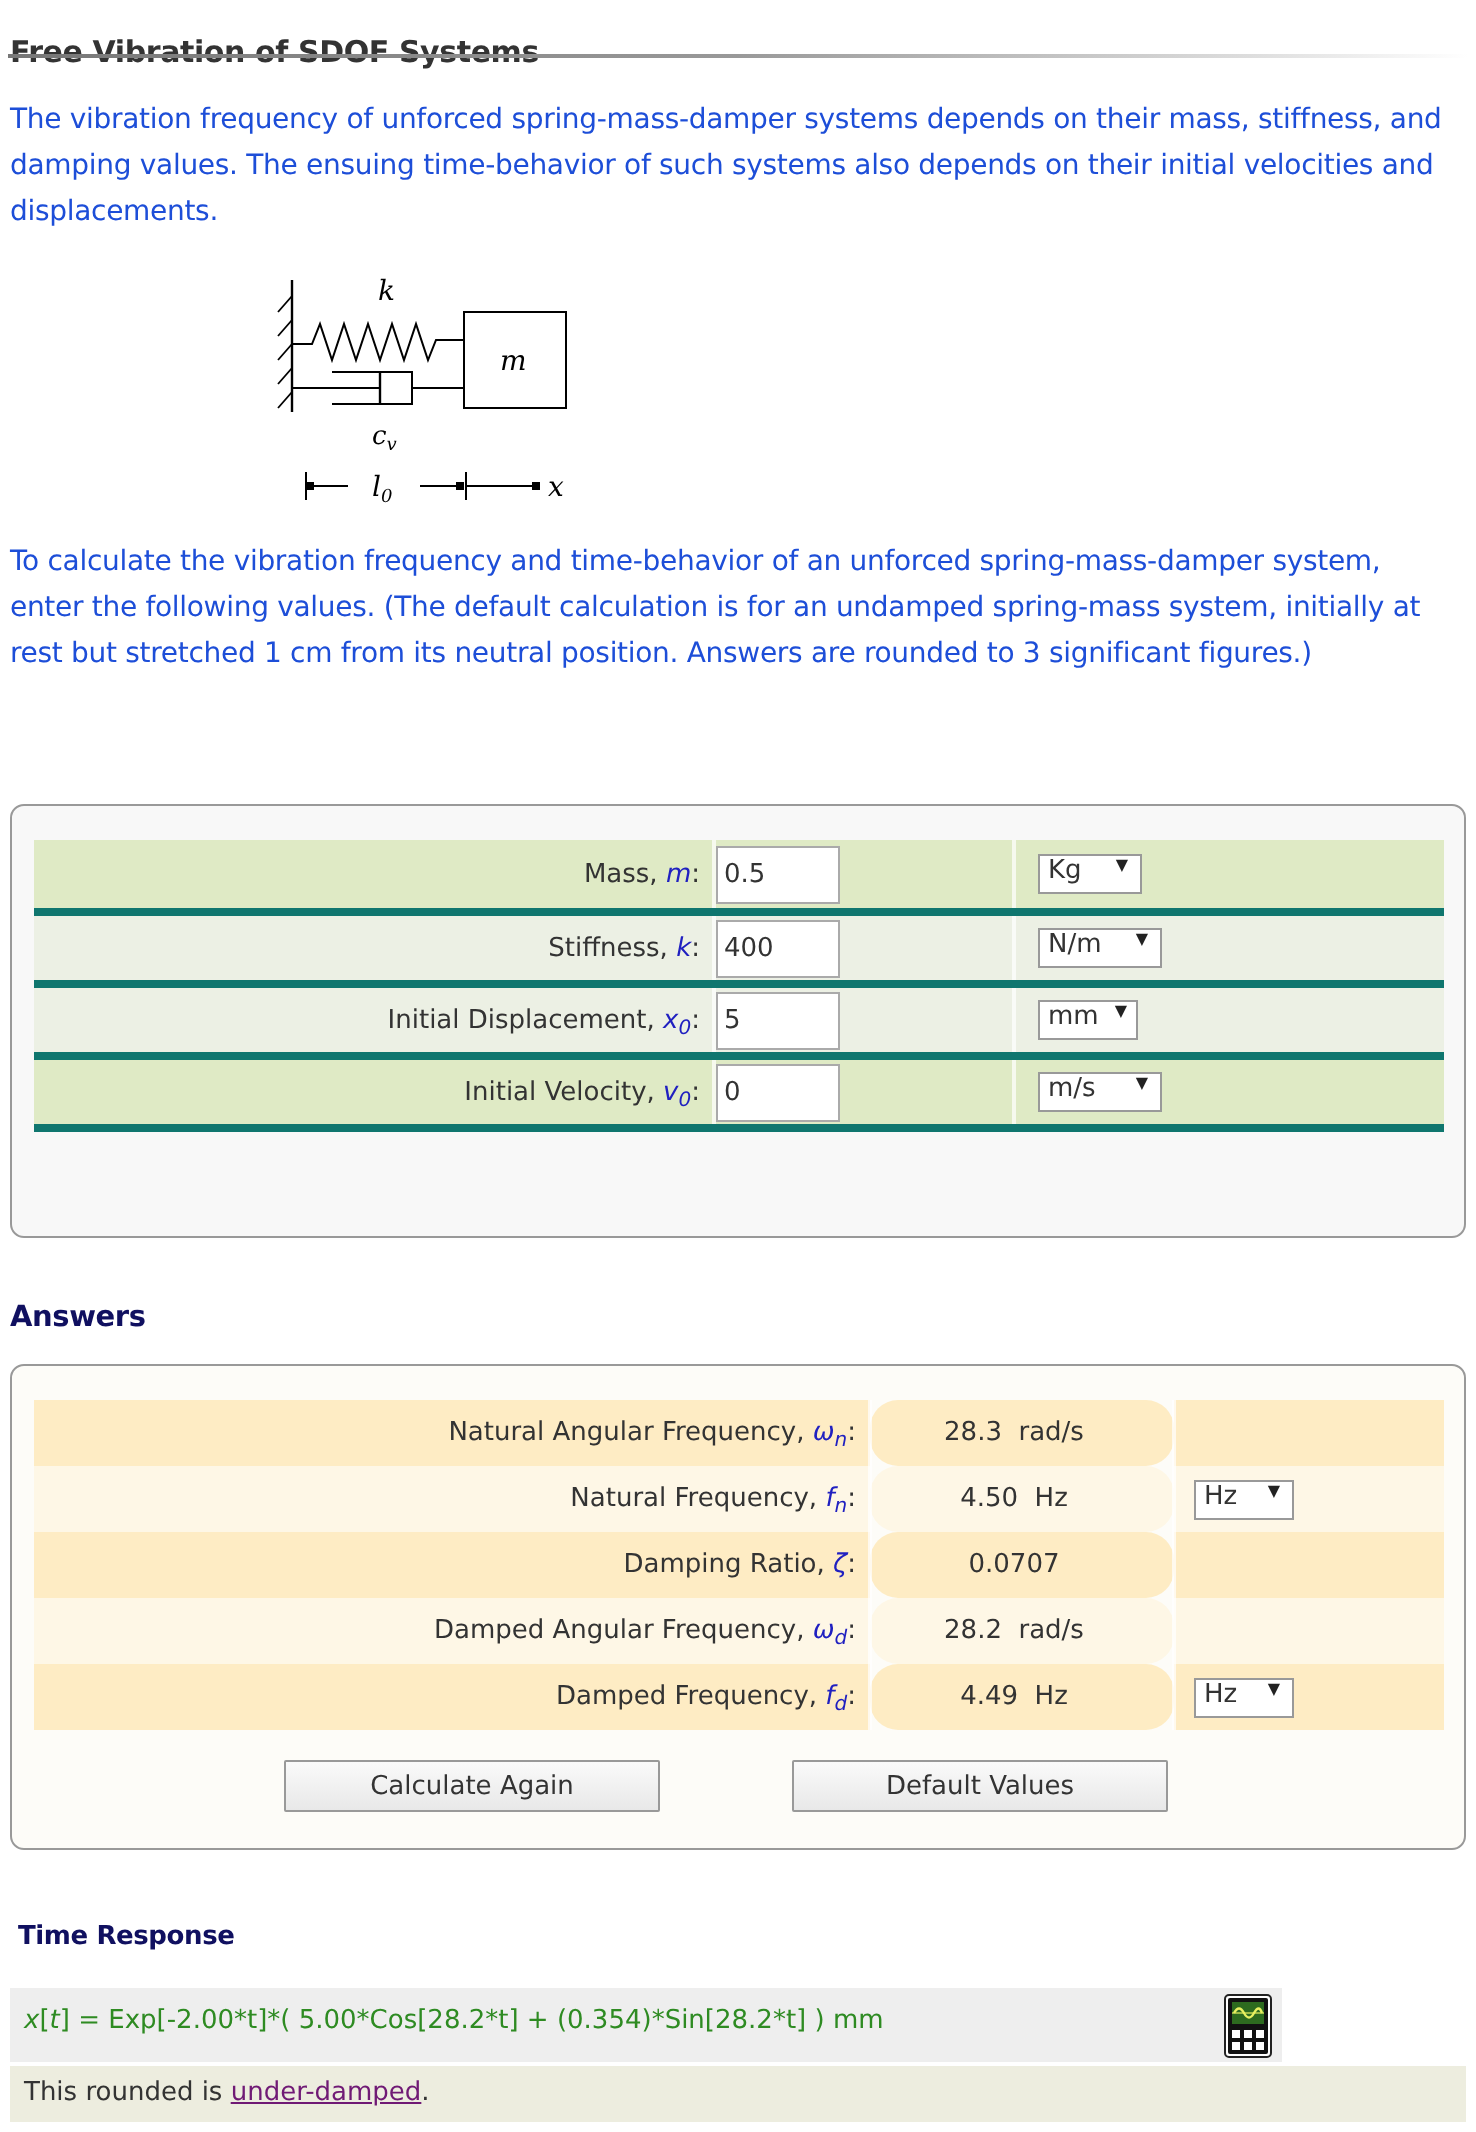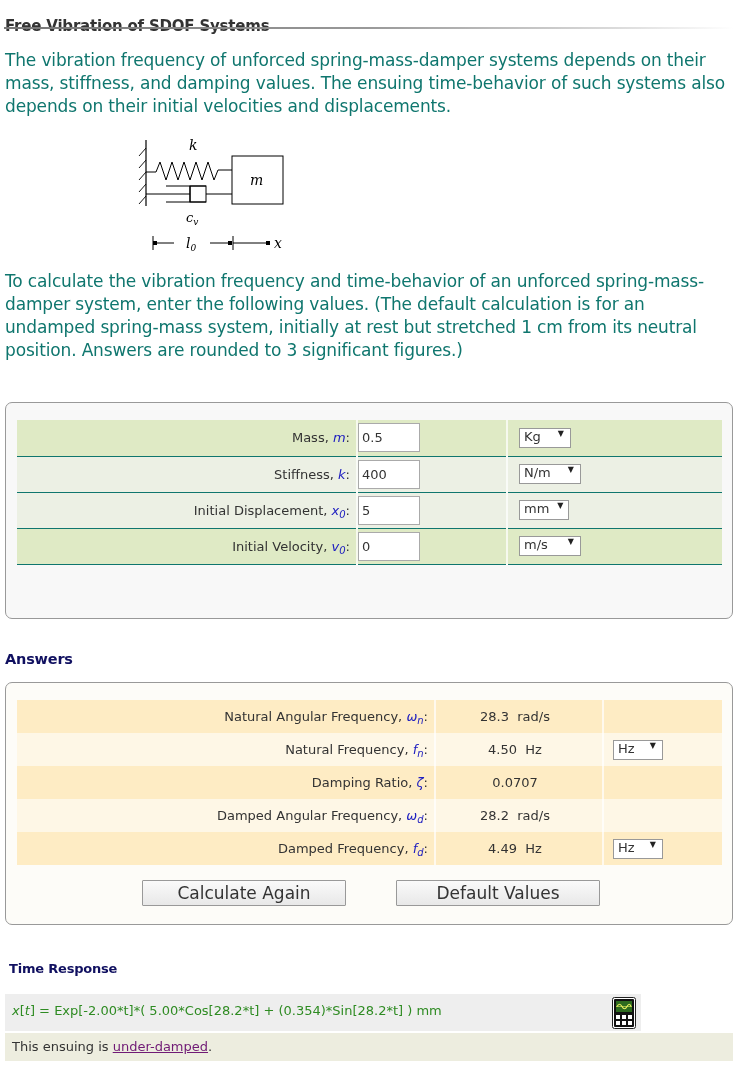--- a/index.html
+++ b/index.html
@@ -12,21 +12,21 @@
     position: absolute; left: 5px; top: 17px;
     font-family: "DejaVu Sans", sans-serif; font-weight: bold; font-size: 15px; color: #333;
     letter-spacing: -0.2px;
   }
   .title-rule {
     position: absolute; left: 4px; top: 27px; width: 730px; height: 2px;
     background: linear-gradient(to right, #777 0%, #999 50%, #ddd 85%, #fff 100%);
   }
   .para {
     position: absolute; left: 5px; width: 725px;
-    font-size: 17px; line-height: 23px; color: #0f766e; letter-spacing: -0.15px;
+    font-size: 14px; line-height: 23px; color: #1d4ed8; letter-spacing: -0.15px;
   }
   .p1 { top: 49px; }
   .p2 { top: 270px; }
   .diagram { position: absolute; left: 136px; top: 130px; width: 160px; height: 125px; }
   .section-h {
     position: absolute; left: 5px; font-weight: bold; font-size: 14.5px; color: #101060;
     letter-spacing: -0.2px;
   }
   .h-inputs { top: 389px; margin-top: 31px; }
   .h-answers { top: 651px; }
@@ -39,21 +39,21 @@
   .panel-inputs { top: 402px; height: 217px; background: #f8f8f8; }
   .panel-answers { top: 682px; height: 243px; background: #fdfcf8; }
 
   .grid { position: absolute; left: 11px; width: 705px; border-collapse: collapse; }
   .grid td { padding: 0; border-right: 2px solid rgba(255,255,255,0.7); }
   .grid td:last-child { border-right: none; }
   .grid-inputs { top: 17px; }
   .grid-inputs tr { height: 36px; }
   .grid-inputs tr.r-a td { background: #dfeac5; }
   .grid-inputs tr.r-b td { background: #ecf0e4; }
-  .grid-inputs tr { border-bottom: 1px solid #0f766e; }
+  .grid-inputs tr { border-bottom: 4px solid #0f766e; }
   .grid-inputs td.lbl { width: 340px; text-align: right; padding-right: 6px; font-size: 13px; color: #333; }
   .grid-inputs td.inp { width: 150px; }
   .grid-inputs td.unit { padding-left: 11px; }
   .var-s { color: #2020c0; font-style: italic; }
   sub { font-size: 10px; vertical-align: -3px; line-height: 0; }
 
   .txt-input {
     width: 62px; height: 29px; border: 1px solid #aaa; background: #fff;
     font-family: "DejaVu Sans", sans-serif; font-size: 13px; color: #333; padding: 2px 3px;
   }
@@ -62,27 +62,27 @@
     height: 20px; border: 1px solid #999; background: #fff; padding: 0 6px 0 4px;
     font-size: 13px; color: #333; font-family: "DejaVu Sans", sans-serif;
   }
   .sel .arr { font-size: 8px; color: #222; margin-left: 8px; }
 
   .grid-ans { top: 17px; }
   .grid-ans tr { height: 33px; }
   .grid-ans tr.r-a td { background: #feecc4; }
   .grid-ans tr.r-b td { background: #fef7e6; }
   .grid-ans td.lbl { width: 418px; text-align: right; padding-right: 6px; }
-  .grid-ans td.val { width: 168px; text-align: center; padding-right: 8px; }
+  .grid-ans td.val { width: 152px; text-align: center; padding-right: 8px; border-radius: 14px; }
   .grid-ans td.unit { padding-left: 9px; }
 
   .btn {
-    position: absolute; top: 197px; width: 204px; height: 26px;
+    position: absolute; top: 197px; width: 188px; height: 26px;
     background: linear-gradient(#fafafa, #e8e8e8); border: 1px solid #999; border-radius: 1px;
-    font-family: "DejaVu Sans", sans-serif; font-size: 17px; color: #333; cursor: pointer;
+    font-family: "DejaVu Sans", sans-serif; font-size: 13px; color: #333; cursor: pointer;
   }
   .btn-calc { left: 136px; }
   .btn-default { left: 390px; }
 
   .time-box {
     position: absolute; left: 5px; top: 994px; width: 636px; height: 37px;
     background: #eeeeee;
   }
   .formula {
     position: absolute; left: 7px; top: 9px; font-size: 13px; color: #2e8b22;
@@ -240,14 +240,14 @@
         <rect x="10" y="18" width="4" height="4"></rect>
         <rect x="16" y="18" width="4" height="4"></rect>
       <rect x="4" y="24" width="4" height="4"></rect>
         <rect x="10" y="24" width="4" height="4"></rect>
         <rect x="16" y="24" width="4" height="4"></rect>
     </g>
   </svg>
 </div>
 
 <div class="status-box">
-  <div class="status-text"><span>This ensuing is </span><a class="status-link">under-damped</a><span>.</span></div>
+  <div class="status-text"><span>This rounded is </span><a class="status-link">under-damped</a><span>.</span></div>
 </div>
 
 </body></html>

